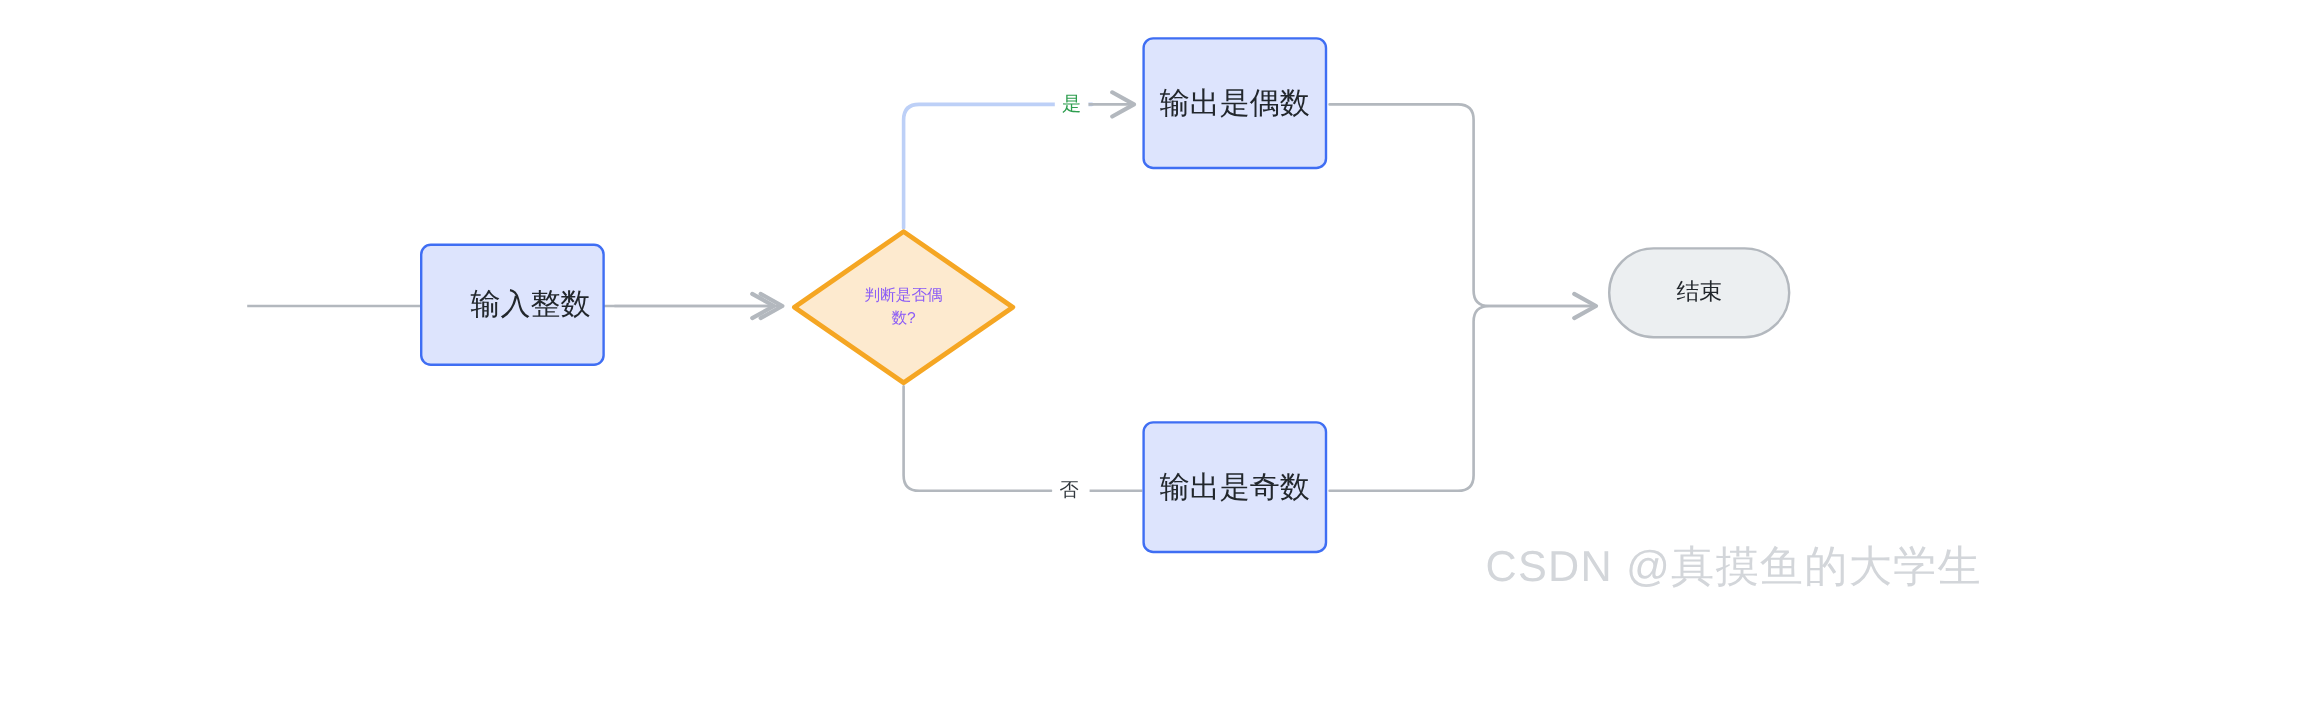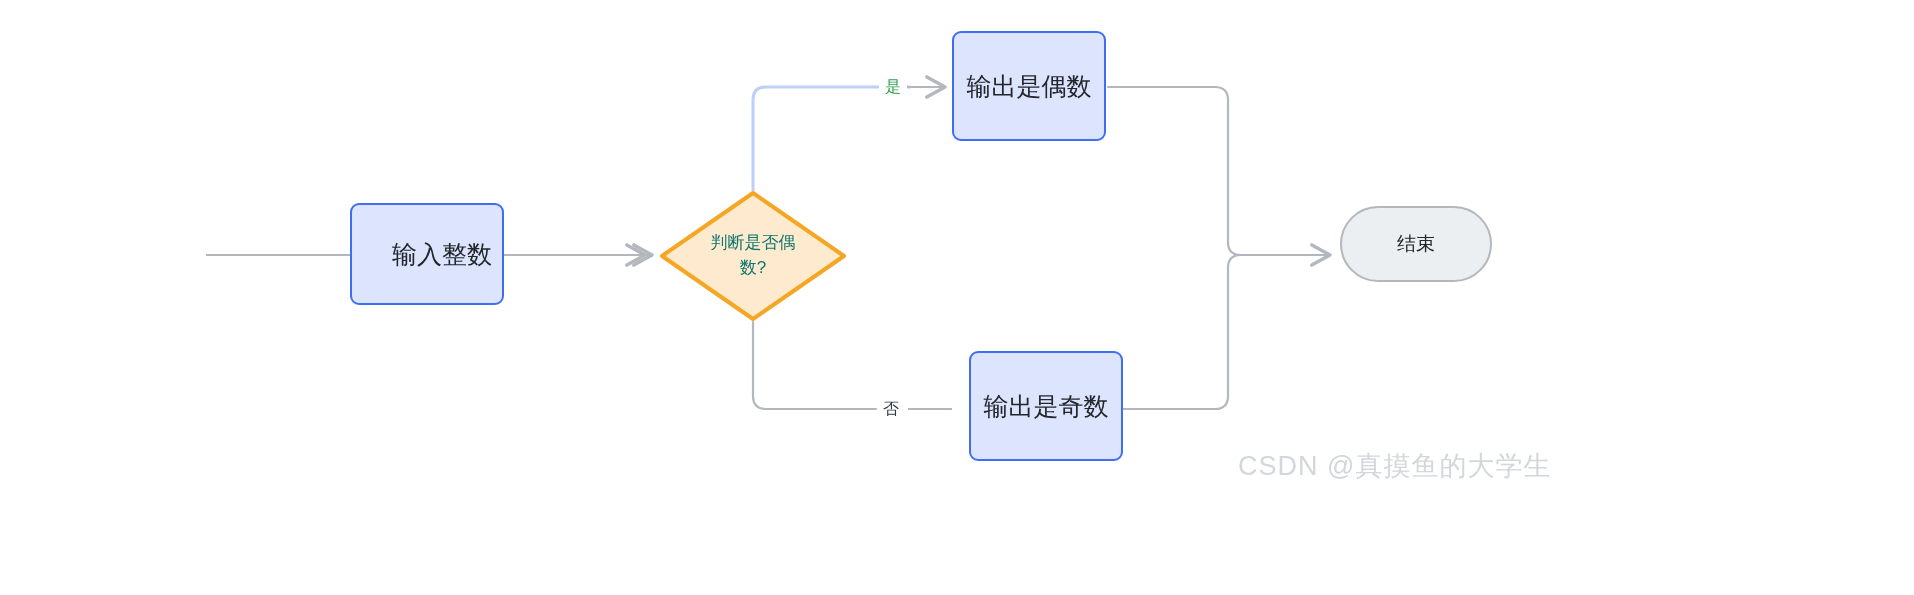--- a/index.html
+++ b/index.html
@@ -51,22 +51,22 @@
     background: #dde4fd;
     border: 2.5px solid #3f6ef3;
     border-radius: 9px;
     color: #22272c;
     font-size: 25px;
   }
   
   .decision {
     background: transparent;
     border: none;
-    color: #0f766e;
-    font-size: 17px;
+    color: #8b5cf6;
+    font-size: 13px;
   }
   .decision .diamond-shape {
     position: absolute;
     left: 0;
     top: 0;
     width: 100%;
     height: 100%;
   }
   .decision .node-label {
     position: relative;
@@ -79,21 +79,21 @@
     background: #ffffff;
     padding: 0 6px;
     white-space: nowrap;
     transform: translate(-50%, -50%);
   }
   .edge-label.yes { color: #2e9e4f; }
   .edge-label.no  { color: #32383e; }
   
   .watermark {
     position: absolute;
-    font-size: 27px;
+    font-size: 36px;
     color: #d3d6da;
     white-space: nowrap;
     letter-spacing: 1px;
   }
 </style>
 </head>
 <body>
 
 <div id="canvas">
 
@@ -141,21 +141,21 @@
       <polygon points="94,3 185,66 94,129 3,66" fill="#fdeacf" stroke="#f5a623" stroke-width="4" stroke-linejoin="round"></polygon>
     </svg>
     <span class="node-label">判断是否偶
 数?</span>
   </div>
 
   <div class="node process" style="left:952px; top:31px; width:154px; height:110px;">
     <span class="node-label">输出是偶数</span>
   </div>
 
-  <div class="node process" style="left:952px; top:351px; width:154px; height:110px;margin-left:17px;">
+  <div class="node process" style="left:952px; top:351px; width:154px; height:110px;">
     <span class="node-label">输出是奇数</span>
   </div>
 
   <div class="node terminator" style="left:1340px; top:206px; width:152px; height:76px;">
     <span class="node-label">结束</span>
   </div>
 
   <span class="edge-label yes" style="left:893px; top:87px;">是</span>
 
   <span class="edge-label no" style="left:891px; top:409px;">否</span>

